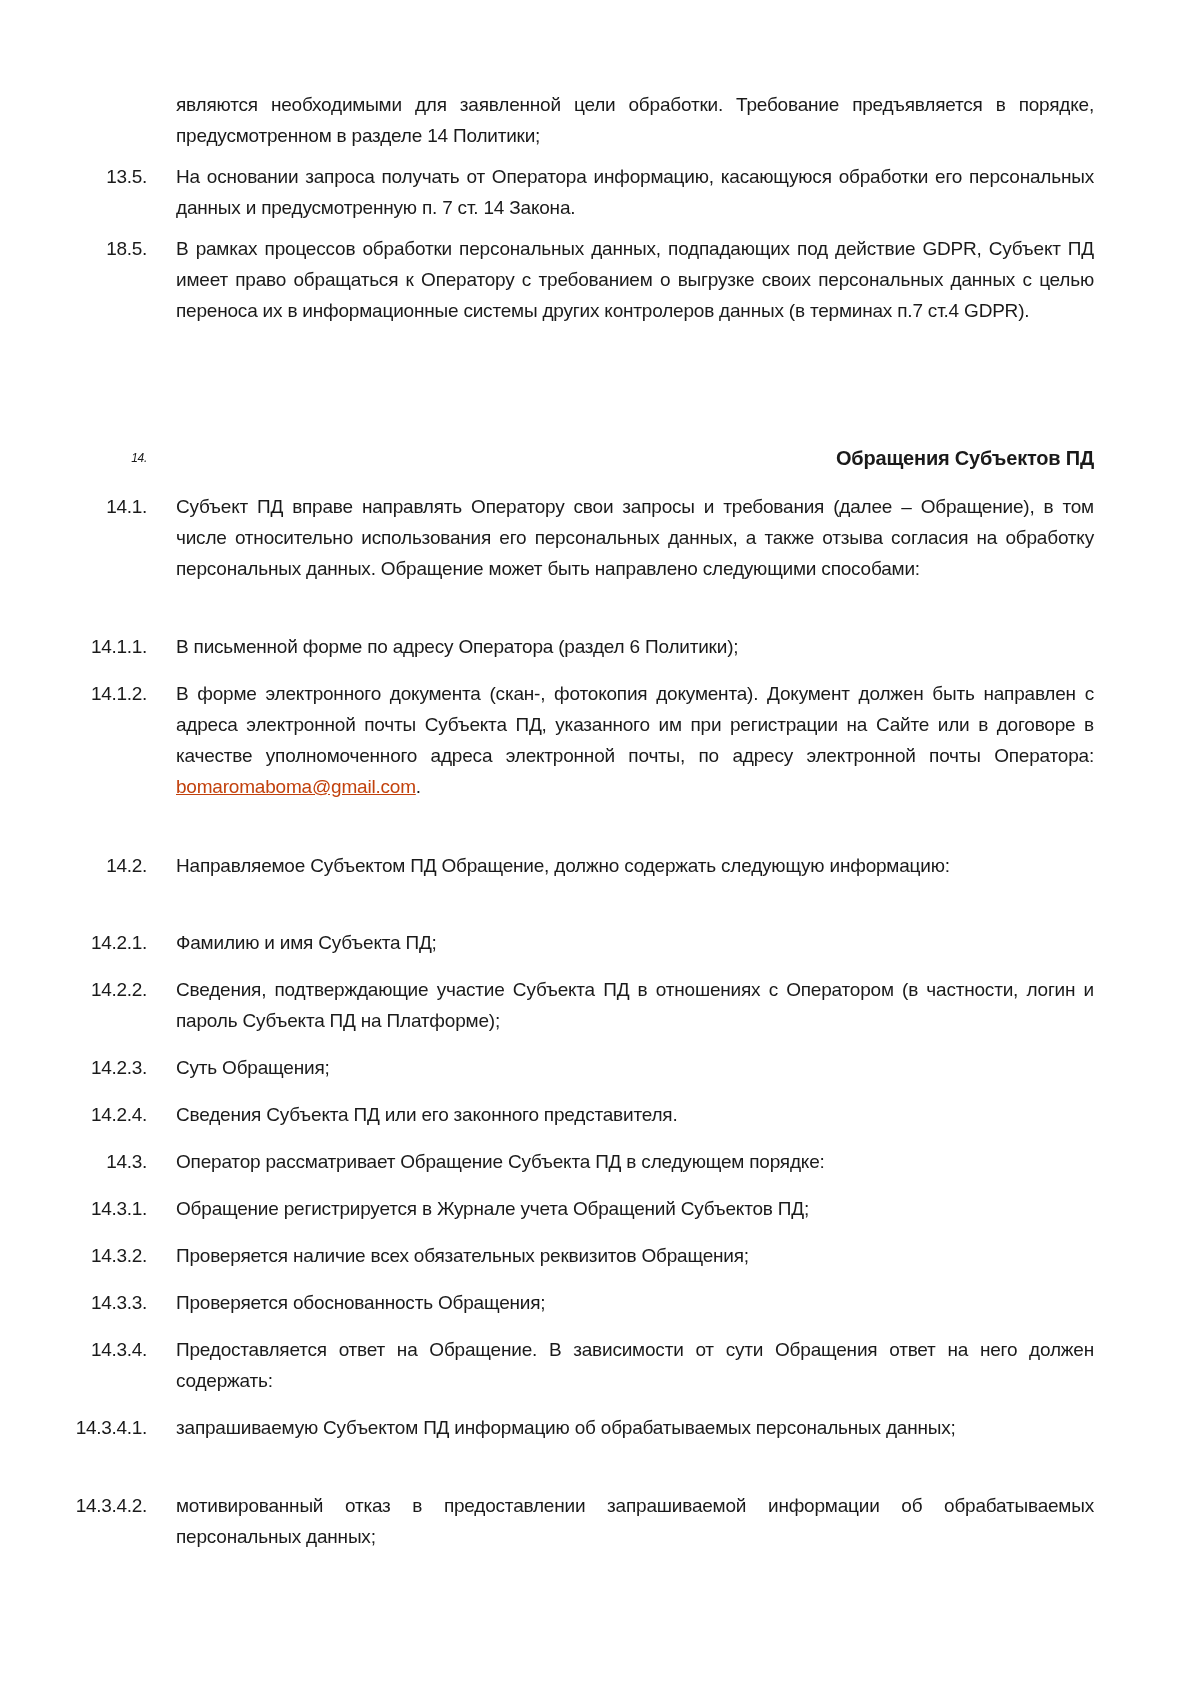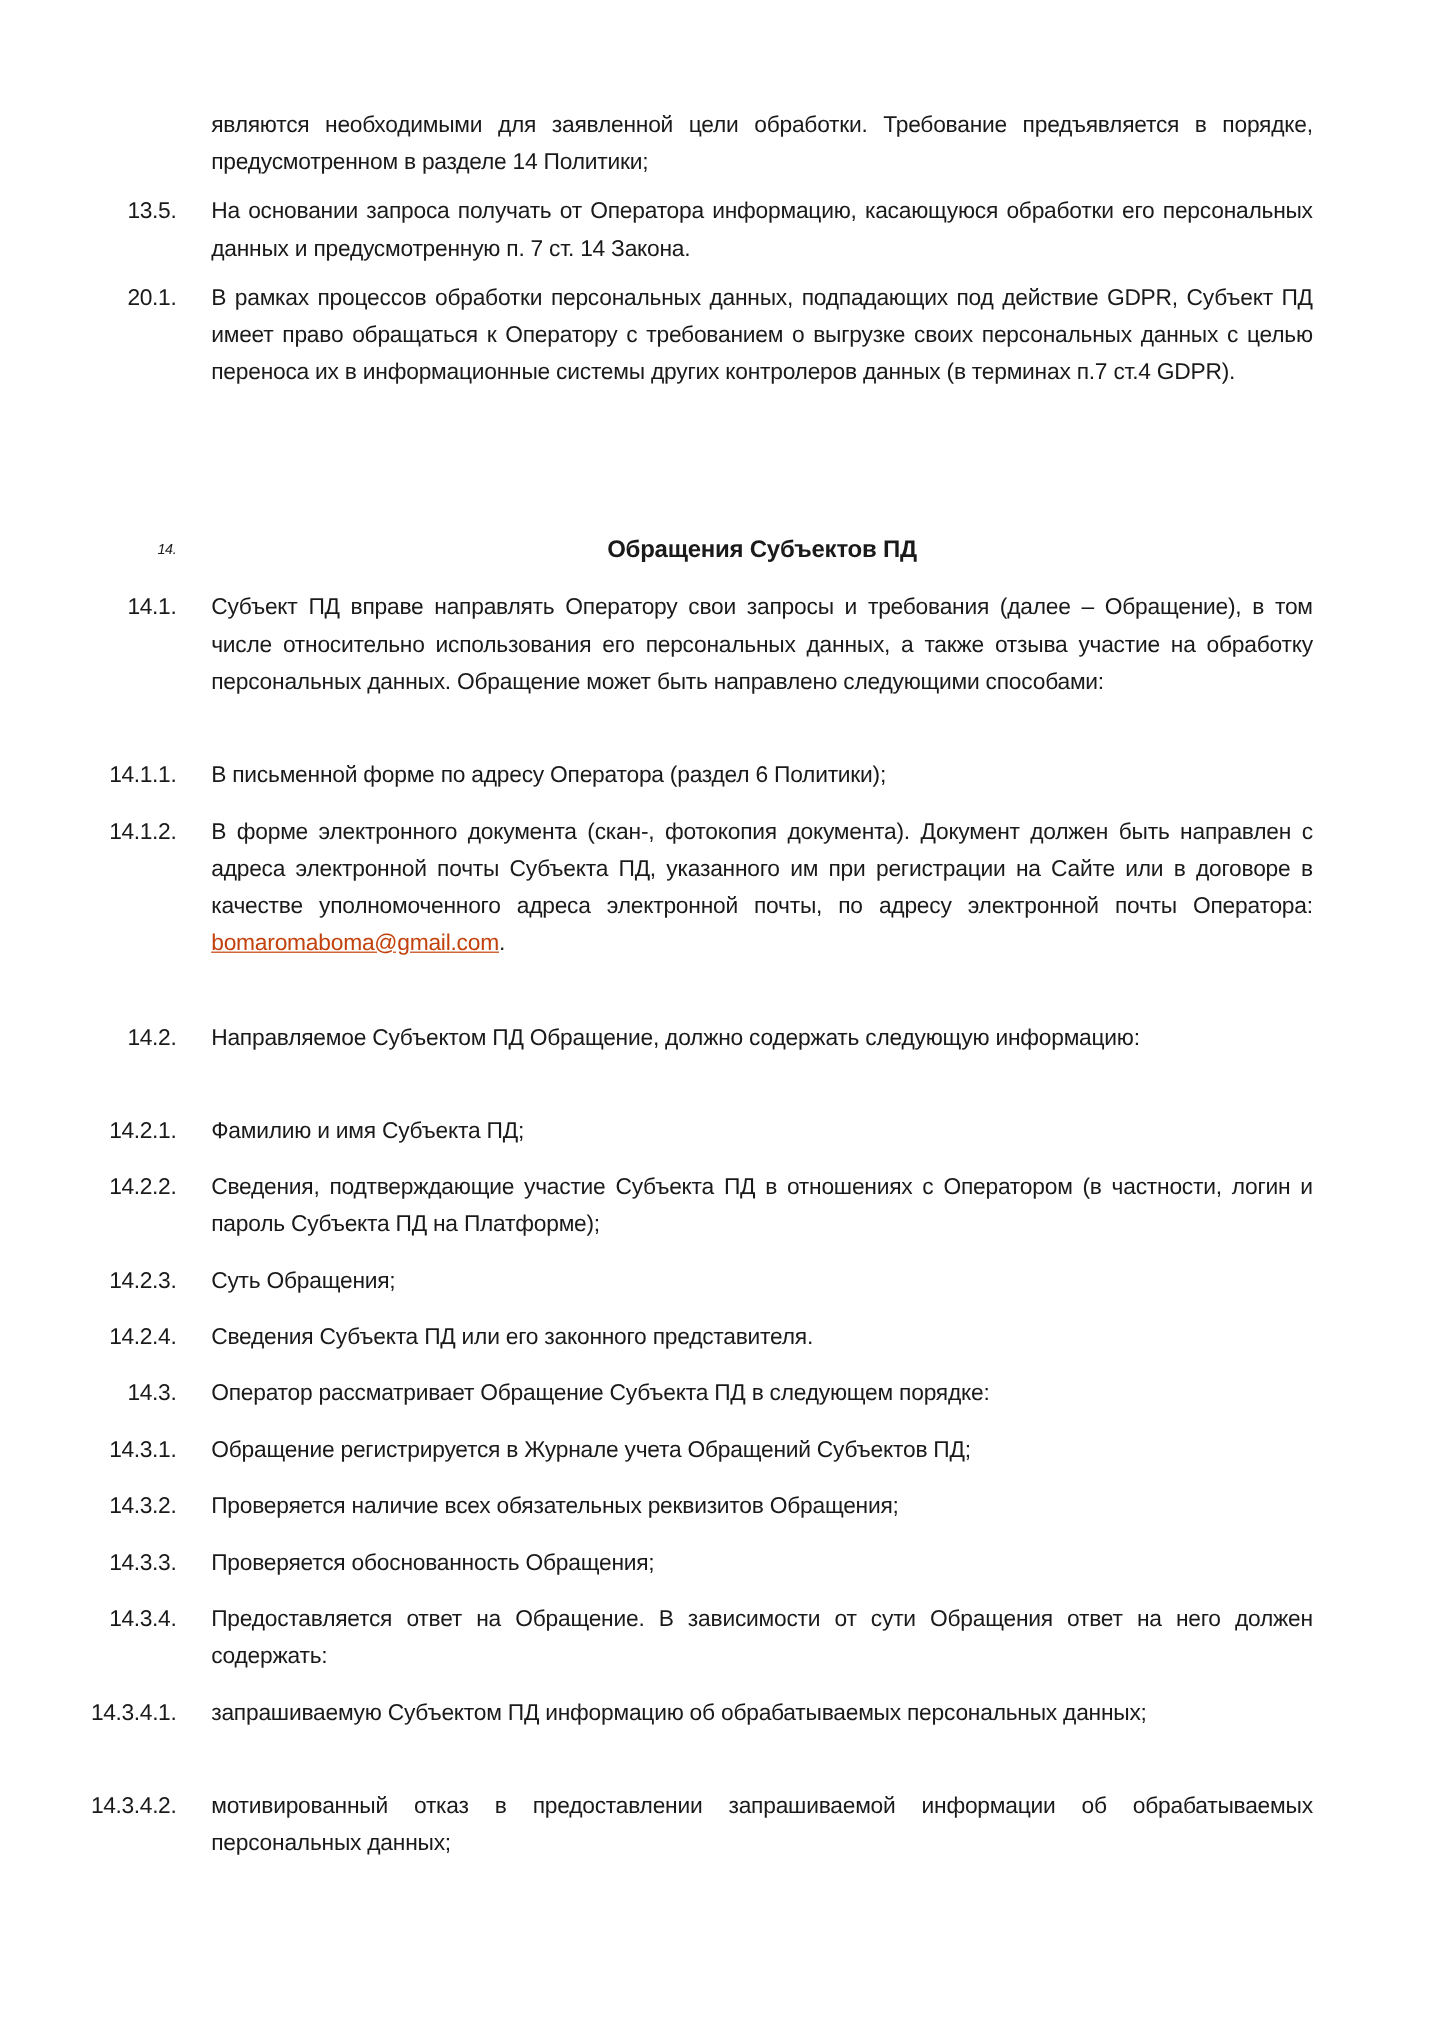--- a/index.html
+++ b/index.html
@@ -14,52 +14,52 @@
   .num {
     position: absolute; right: 1053px; 
     font-size: 19px; line-height: 31px; white-space: nowrap;
     letter-spacing: -0.3px;
   }
   .txt {
     position: absolute; left: 176px; width: 918px;
     font-size: 19px; line-height: 31px; text-align: justify;
     letter-spacing: -0.2px;
   }
-  .txt.left { text-align: center; }
+  .txt.left { text-align: right; }
   .heading .txt { font-weight: bold; font-size: 20px; }
   .heading .num { font-size: 12px; font-style: italic; }
   a.email { color: #c2410c; text-decoration: underline; }
 </style>
 </head>
 <body>
 
 <div class="page">
 
   <div class="item" style="top:89px">
     <div class="txt">являются необходимыми для заявленной цели обработки. Требование предъявляется в порядке, предусмотренном в разделе 14 Политики;</div>
   </div>
 
   <div class="item" style="top:161px">
     <div class="num">13.5.</div>
     <div class="txt">На основании запроса получать от Оператора информацию, касающуюся обработки его персональных данных и предусмотренную п. 7 ст. 14 Закона.</div>
   </div>
 
   <div class="item" style="top:233px">
-    <div class="num">20.1.</div>
+    <div class="num">18.5.</div>
     <div class="txt">В рамках процессов обработки персональных данных, подпадающих под действие GDPR, Субъект ПД имеет право обращаться к Оператору с требованием о  выгрузке своих персональных данных с целью переноса их в информационные системы других контролеров данных (в терминах п.7 ст.4 GDPR).</div>
   </div>
 
   <div class="item heading" style="top:443px">
     <div class="num">14.</div>
     <div class="txt left">Обращения Субъектов ПД</div>
   </div>
 
   <div class="item" style="top:491px">
     <div class="num">14.1.</div>
-    <div class="txt">Субъект ПД вправе направлять Оператору свои запросы и требования (далее – Обращение), в том числе относительно использования его персональных данных, а также отзыва участие на обработку персональных данных. Обращение может быть направлено следующими способами:</div>
+    <div class="txt">Субъект ПД вправе направлять Оператору свои запросы и требования (далее – Обращение), в том числе относительно использования его персональных данных, а также отзыва согласия на обработку персональных данных. Обращение может быть направлено следующими способами:</div>
   </div>
 
   <div class="item" style="top:631px">
     <div class="num">14.1.1.</div>
     <div class="txt">В письменной форме по адресу Оператора (раздел 6 Политики);</div>
   </div>
 
   <div class="item" style="top:678px">
     <div class="num">14.1.2.</div>
     <div class="txt"><span>В форме электронного документа (скан-, фотокопия документа). Документ должен быть направлен с адреса электронной почты Субъекта ПД, указанного им при регистрации на Сайте или в договоре в качестве уполномоченного адреса электронной почты,   по адресу электронной почты Оператора:</span> <a class="email" href="#">bomaromaboma@gmail.com</a><span>.</span></div>

